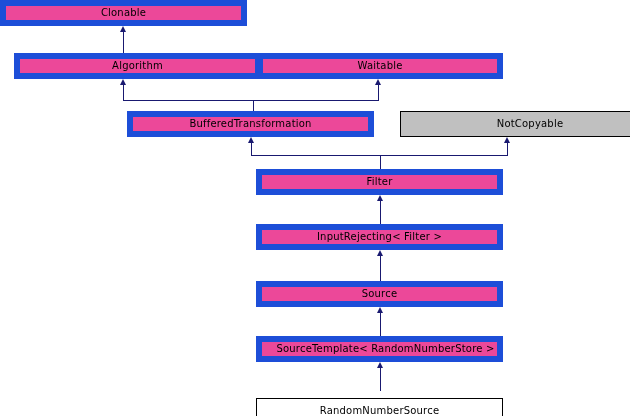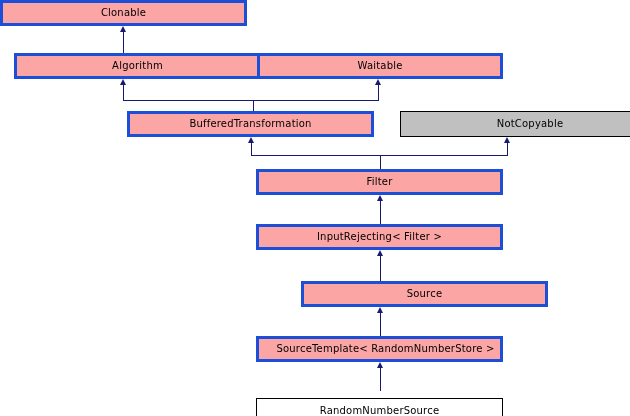--- a/index.html
+++ b/index.html
@@ -23,22 +23,22 @@
     display: flex;
     align-items: center;
     justify-content: center;
     font-size: 10px;
     line-height: 1;
     color: #000000;
     white-space: nowrap;
     letter-spacing: 0.2px;
   }
   .node.inherit {
-    background: #fca5a5;
-    border: 3px solid #1d4ed8;
+    background: #ec4899;
+    border: 6px solid #1d4ed8;
   }
   .node.external {
     background: #c0c0c0;
     border: 1px solid #000000;
   }
   .node.current {
     background: #ffffff;
     border: 1px solid #000000;
   }
   .node .label {
@@ -115,21 +115,21 @@
   </div>
 
   <div class="node inherit" style="left:256px; top:169px; width:247px; height:26px;">
     <span class="label">Filter</span>
   </div>
 
   <div class="node inherit" style="left:256px; top:224px; width:247px; height:26px;">
     <span class="label">InputRejecting&lt; Filter &gt;</span>
   </div>
 
-  <div class="node inherit" style="left:256px; top:281px; width:247px; height:26px;margin-left:45px;">
+  <div class="node inherit" style="left:256px; top:281px; width:247px; height:26px;">
     <span class="label">Source</span>
   </div>
 
   <div class="node inherit" style="left:256px; top:336px; width:247px; height:26px;padding-left:12px;">
     <span class="label">SourceTemplate&lt; RandomNumberStore &gt;</span>
   </div>
 
   <div class="node current" style="left:256px; top:398px; width:247px; height:25px;">
     <span class="label">RandomNumberSource</span>
   </div>

